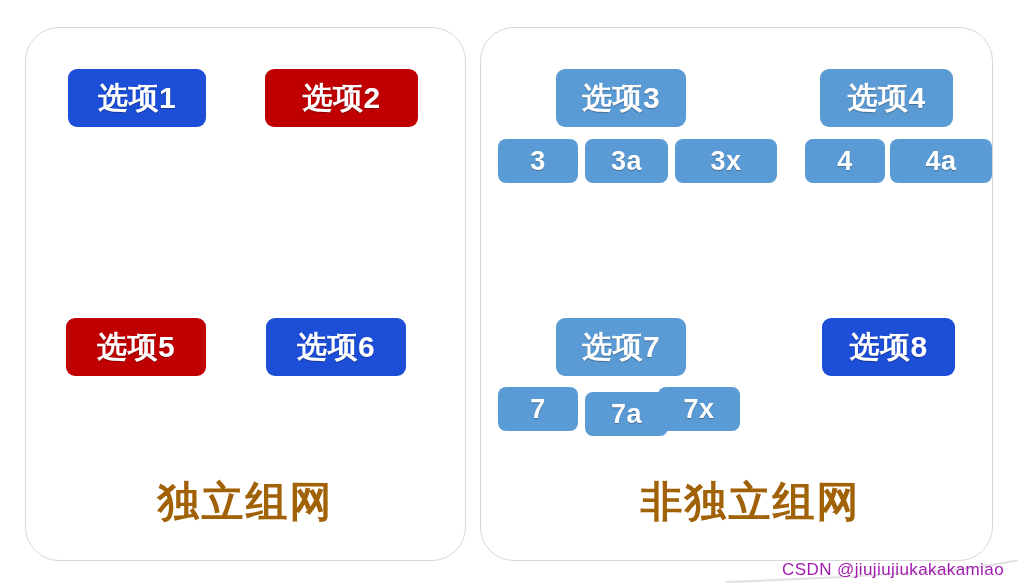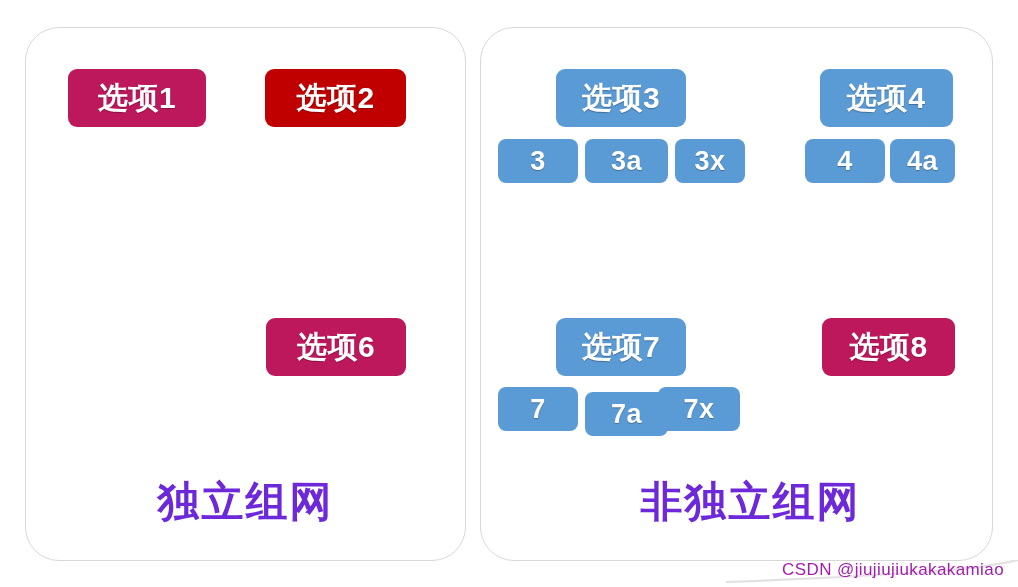--- a/index.html
+++ b/index.html
@@ -60,30 +60,30 @@
   }
   .chip.big {
     font-size: 30px;
     height: 58px;
   }
   .chip.small {
     font-size: 27px;
     height: 44px;
     border-radius: 8px;
   }
-  .chip.gray  { background: #be185d; }
+  .chip.gray  { background: #1d4ed8; }
   .chip.red   { background: #c00000; }
   .chip.blue  { background: #5b9bd5; }
 
   
   .panel-caption {
     position: absolute;
     font-size: 42px;
     font-weight: bold;
-    color: #6d28d9;
+    color: #a16207;
     letter-spacing: 2px;
     white-space: nowrap;
     user-select: none;
   }
   #caption-standalone {
     left: 25px;
     top: 474px;
     width: 441px;
     text-align: center;
   }
@@ -117,37 +117,38 @@
 </style>
 </head>
 <body>
 
 <div id="stage">
 
   <div class="panel" id="panel-standalone"></div>
 
   <div class="chip big gray" style="left:68px;  top:69px;  width:138px;">选项1</div>
 
-  <div class="chip big red" style="left:265px; top:69px;  width:141px;">选项2</div>
+  <div class="chip big red" style="left:265px; top:69px;  width:153px;">选项2</div>
 
+  <div class="chip big red" style="left:66px;  top:318px; width:140px;">选项5</div>
 
   <div class="chip big gray" style="left:266px; top:318px; width:140px;">选项6</div>
 
   <div class="panel-caption" id="caption-standalone">独立组网</div>
 
   <div class="panel" id="panel-nonstandalone"></div>
 
   <div class="chip big blue" style="left:556px; top:69px;  width:130px;">选项3</div>
   <div class="chip small blue" style="left:498px; top:139px; width:80px;">3</div>
   <div class="chip small blue" style="left:585px; top:139px; width:83px;">3a</div>
-  <div class="chip small blue" style="left:675px; top:139px; width:70px;">3x</div>
+  <div class="chip small blue" style="left:675px; top:139px; width:102px;">3x</div>
 
-  <div class="chip big blue" style="left:820px; top:69px;  width:133px;font-family:Liberation Mono, monospace;">选项4</div>
+  <div class="chip big blue" style="left:820px; top:69px;  width:133px;">选项4</div>
   <div class="chip small blue" style="left:805px; top:139px; width:80px;">4</div>
-  <div class="chip small blue" style="left:890px; top:139px; width:65px;">4a</div>
+  <div class="chip small blue" style="left:890px; top:139px; width:102px;">4a</div>
 
   <div class="chip big blue" style="left:556px; top:318px; width:130px;">选项7</div>
   <div class="chip small blue" style="left:498px; top:387px; width:80px;">7</div>
   <div class="chip small blue" style="left:585px; top:392px; width:83px;">7a</div>
   <div class="chip small blue" style="left:658px; top:387px; width:82px;">7x</div>
 
   <div class="chip big gray" style="left:822px; top:318px; width:133px;">选项8</div>
 
   <div class="panel-caption" id="caption-nonstandalone">非独立组网</div>
 

